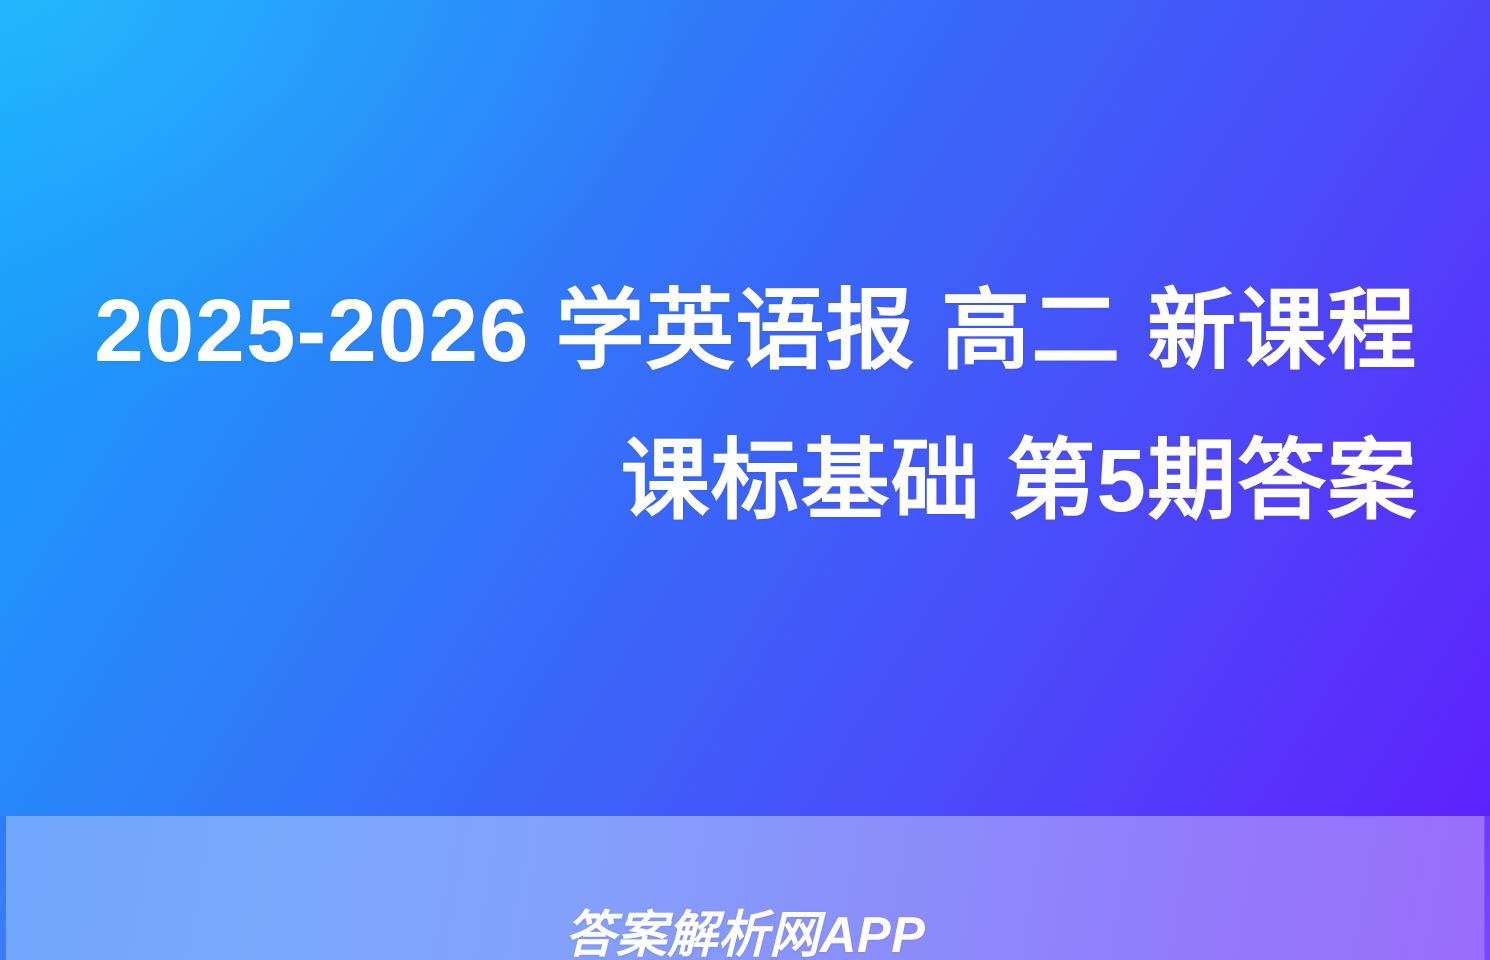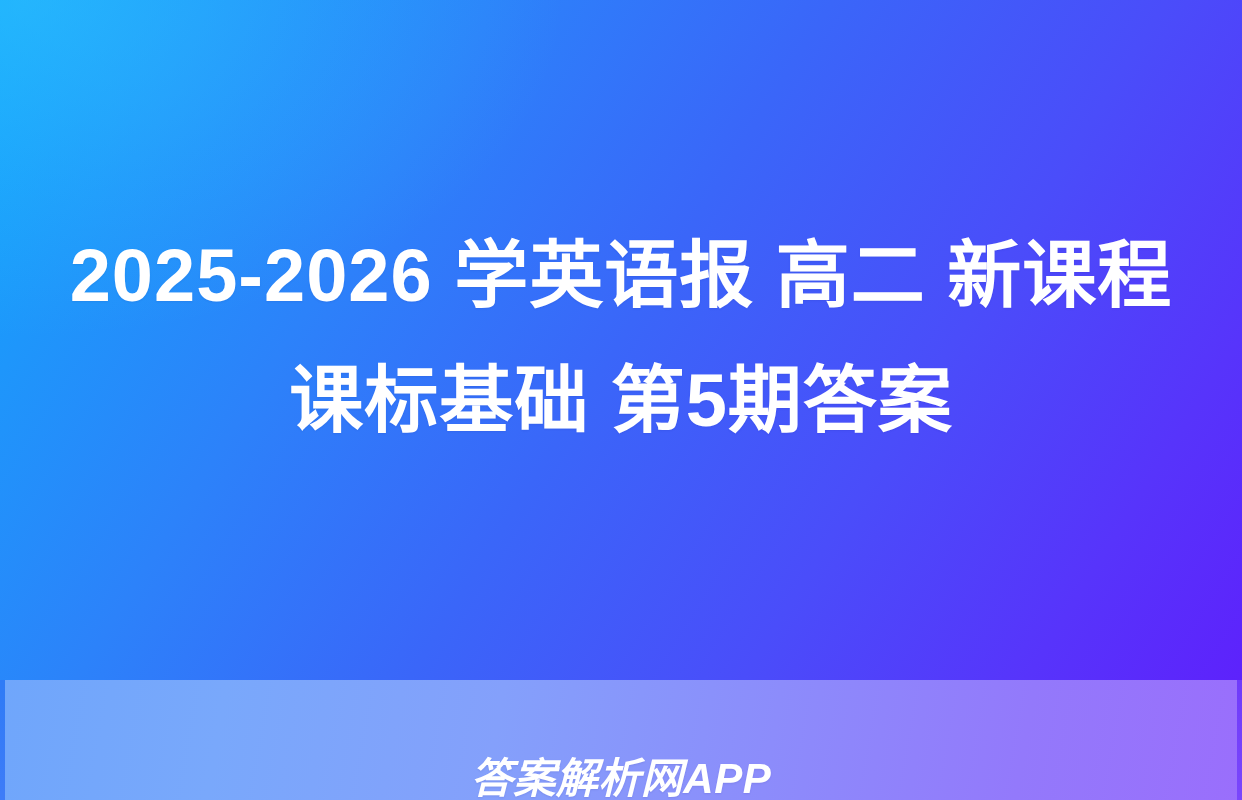--- a/index.html
+++ b/index.html
@@ -54,21 +54,21 @@
                 rgba(60, 200, 255, 0) 62%);
     pointer-events: none;
   }
 
   .hero-title {
     position: relative;
     z-index: 2;
     width: 1120px;
     margin: 0;
     padding: 0 0 4px 0;
-    text-align: center;
+    text-align: right;
     color: #ffffff;
     font-size: 74px;
     line-height: 125px;
     font-weight: 700;
     letter-spacing: 1px;
     word-break: break-all;
     text-shadow: 0 1px 2px rgba(20, 40, 140, 0.10);
   }
 
   

